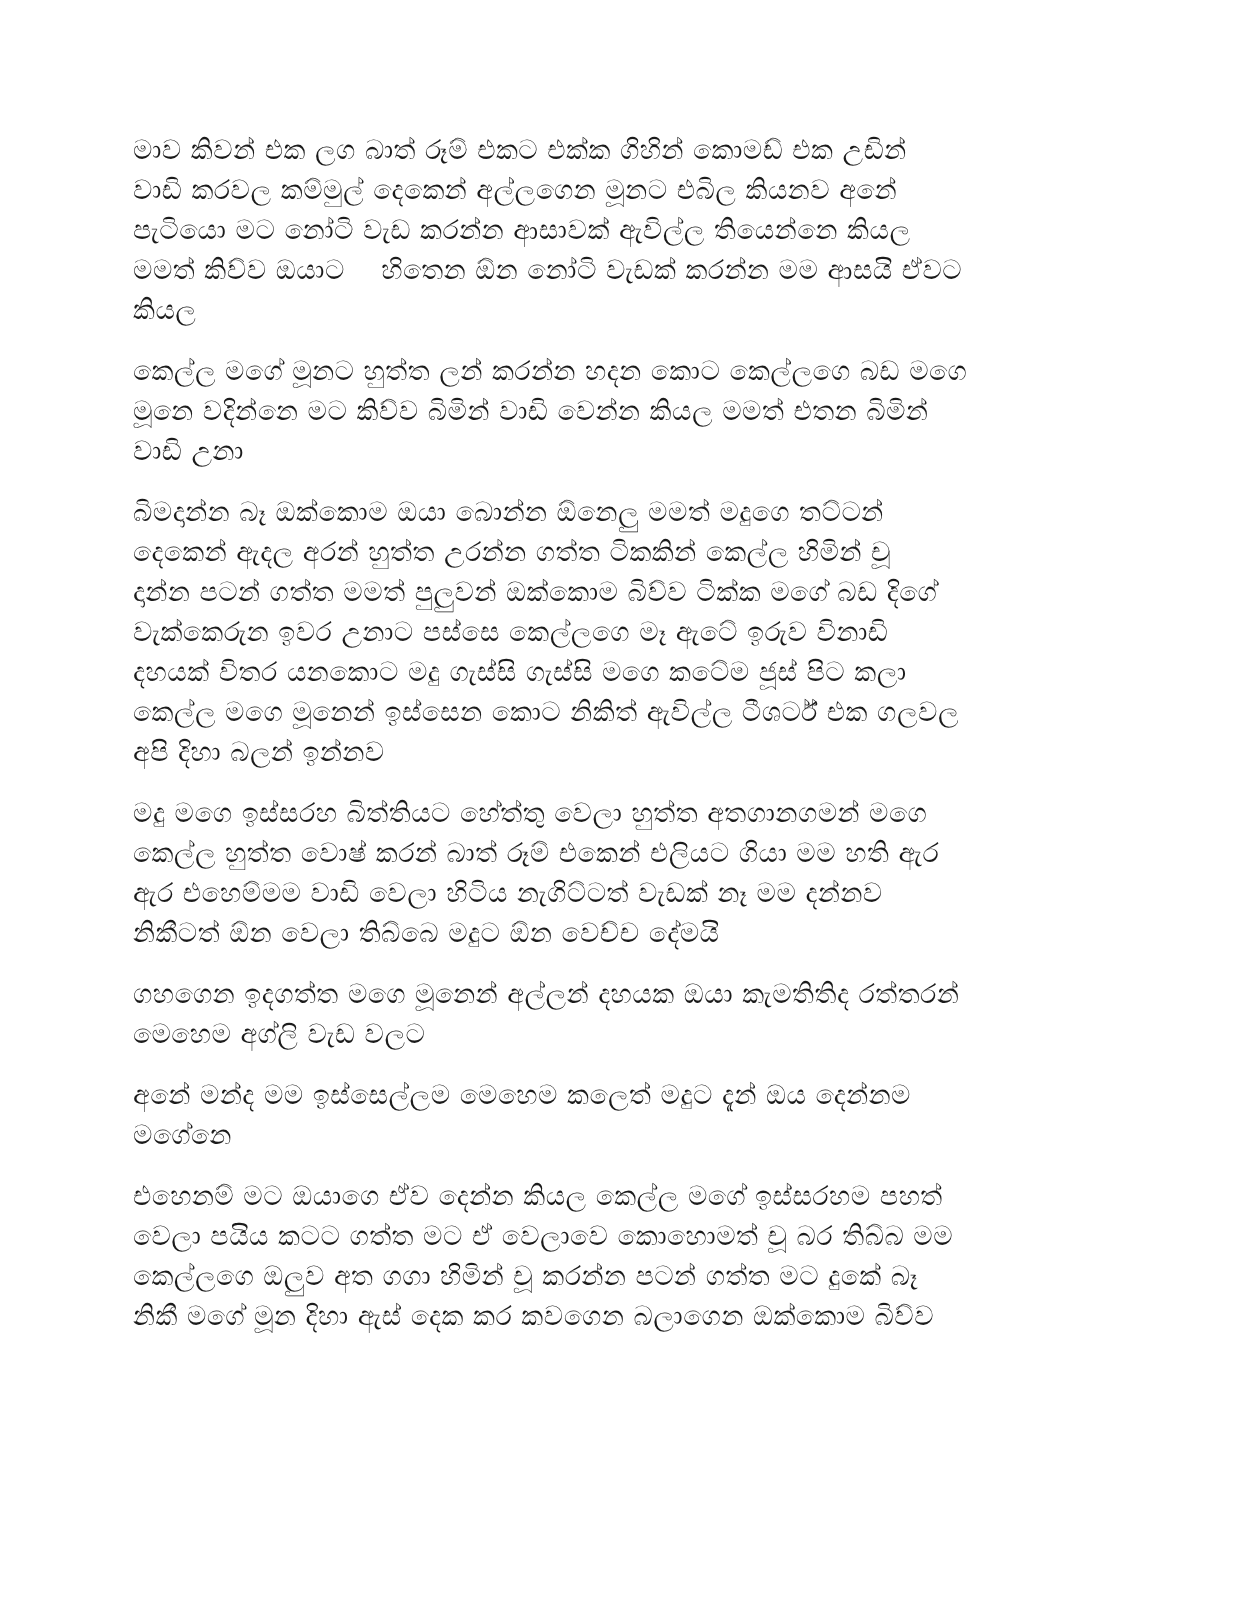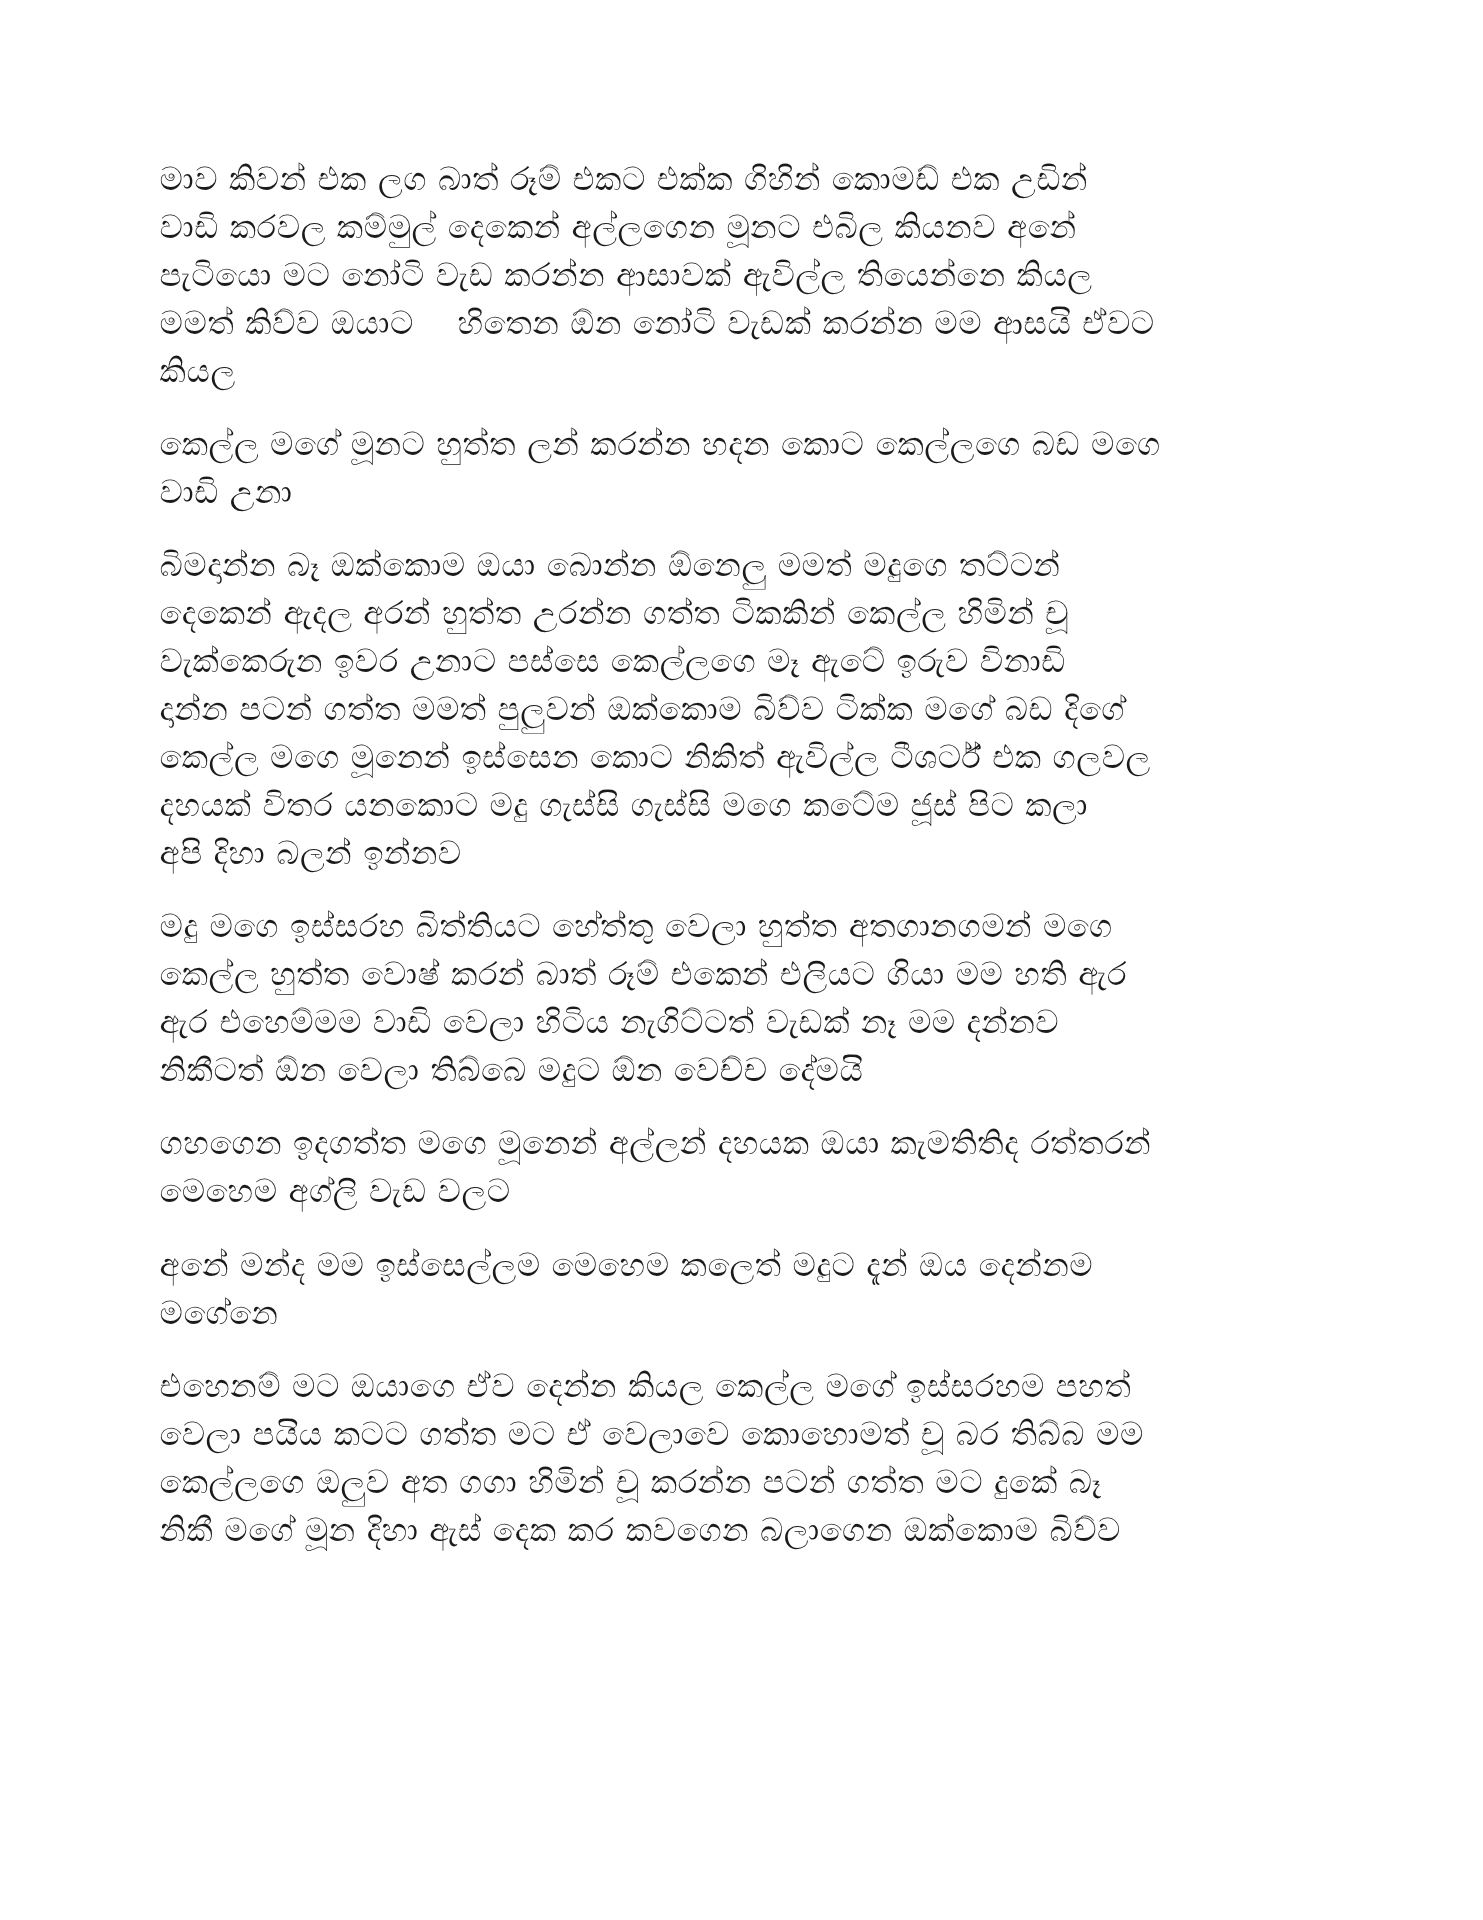--- a/index.html
+++ b/index.html
@@ -37,30 +37,31 @@
   <div class="para">
     <div class="line">මාව කිවන් එක ලග බාත් රූම් එකට එක්ක ගිහින් කොමඩ් එක උඩින්</div>
     <div class="line">වාඩි කරවල කම්මුල් දෙකෙන් අල්ලගෙන මූනට එබිල කියනව අනේ</div>
     <div class="line">පැටියො මට නෝටි වැඩ කරන්න ආසාවක් ඇවිල්ල තියෙන්නෙ කියල</div>
     <div class="line">මමත් කිව්ව ඔයාට    හිතෙන ඕන නෝටි වැඩක් කරන්න මම ආසයි ඒවට</div>
     <div class="line">කියල</div>
   </div>
 
   <div class="para">
     <div class="line">කෙල්ල මගේ මූනට හුත්ත ලන් කරන්න හදන කොට කෙල්ලගෙ බඩ මගෙ</div>
+    <div class="line">මූනෙ වදින්නෙ මට කිව්ව බිමින් වාඩි වෙන්න කියල මමත් එතන බිමින්</div>
     <div class="line">වාඩි උනා</div>
   </div>
 
   <div class="para">
     <div class="line">බිමදාන්න බෑ ඔක්කොම ඔයා බොන්න ඕනෙලු මමත් මදුගෙ තට්ටන්</div>
     <div class="line">දෙකෙන් ඇදල අරන් හුත්ත උරන්න ගත්ත ටිකකින් කෙල්ල හිමින් චූ</div>
+    <div class="line">දාන්න පටන් ගත්ත මමත් පුලුවන් ඔක්කොම බිව්ව ටික්ක මගේ බඩ දිගේ</div>
     <div class="line">වැක්කෙරුන ඉවර උනාට පස්සෙ කෙල්ලගෙ මෑ ඇටේ ඉරුව විනාඩි</div>
-    <div class="line">දාන්න පටන් ගත්ත මමත් පුලුවන් ඔක්කොම බිව්ව ටික්ක මගේ බඩ දිගේ</div>
+    <div class="line">දහයක් විතර යනකොට මදු ගැස්සි ගැස්සි මගෙ කටේම ජූස් පිට කලා</div>
     <div class="line">කෙල්ල මගෙ මූනෙන් ඉස්සෙන කොට නිකිත් ඇවිල්ල ටීශර්ට් එක ගලවල</div>
-    <div class="line">දහයක් විතර යනකොට මදු ගැස්සි ගැස්සි මගෙ කටේම ජූස් පිට කලා</div>
     <div class="line">අපි දිහා බලන් ඉන්නව</div>
   </div>
 
   <div class="para">
     <div class="line">මදු මගෙ ඉස්සරහ බිත්තියට හේත්තු වෙලා හුත්ත අතගානගමන් මගෙ</div>
     <div class="line">කෙල්ල හුත්ත වොෂ් කරන් බාත් රූම් එකෙන් එලියට ගියා මම හති ඇර</div>
     <div class="line">ඇර එහෙම්මම වාඩි වෙලා හිටිය නැගිට්ටත් වැඩක් නෑ මම දන්නව</div>
     <div class="line">නිකීටත් ඕන වෙලා තිබ්බෙ මදුට ඕන වෙච්ච දේමයි</div>
   </div>
 

